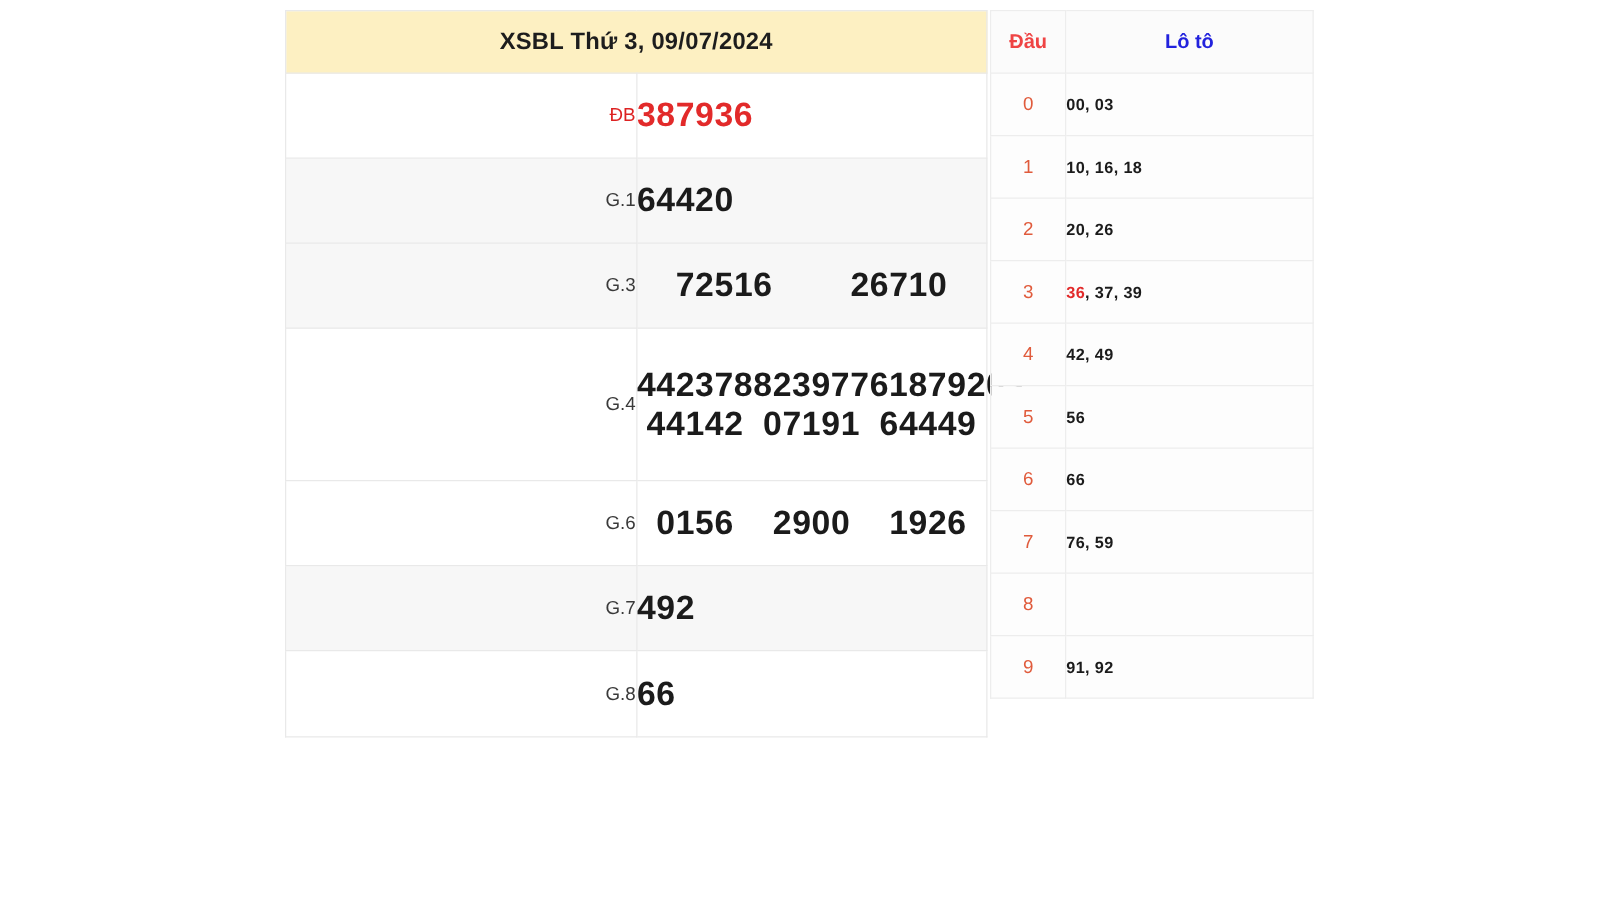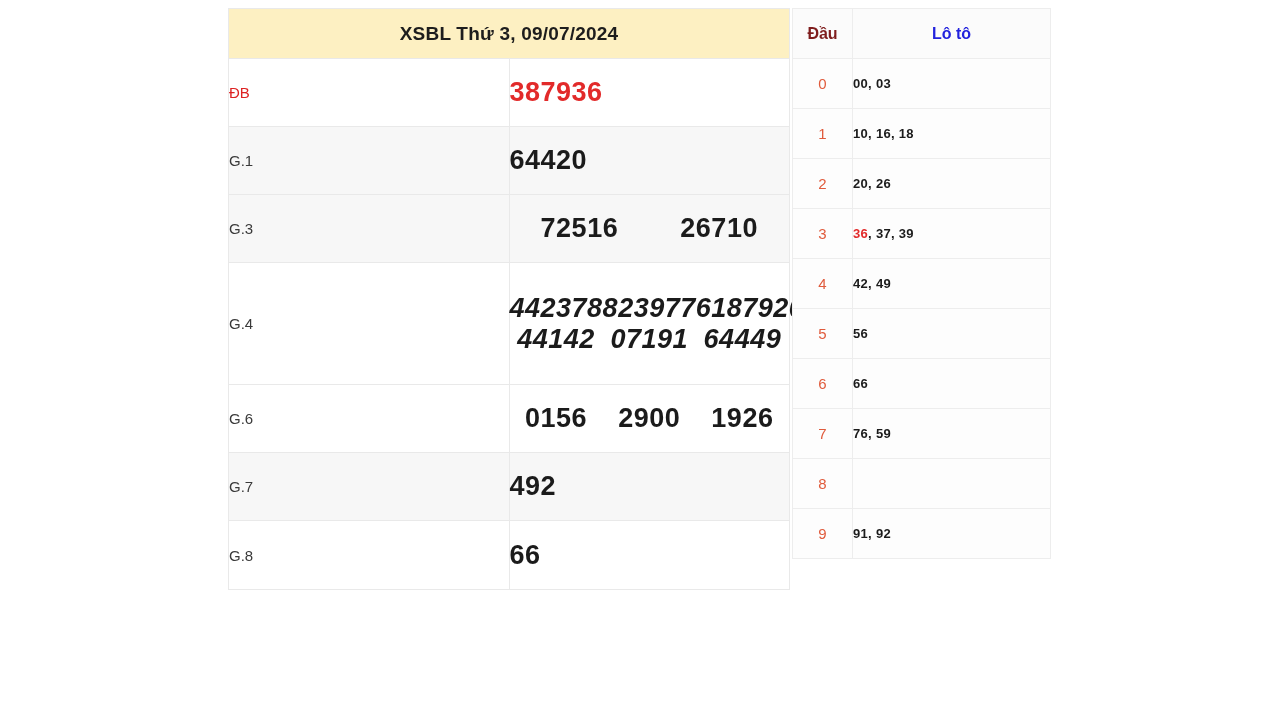--- a/index.html
+++ b/index.html
@@ -39,21 +39,21 @@
     height: 50px;
     text-align: center;
     vertical-align: middle;
     font-size: 19px;
     font-weight: bold;
     color: #1d1d1d;
     letter-spacing: 0.2px;
   }
   .prize-label {
     width: 56px;
-    text-align: left;
+    text-align: right;
     vertical-align: middle;
     font-size: 15px;
     font-weight: normal;
     color: #3a3a3a;
   }
   .prize-label.db {
     color: #dd2222;
     font-size: 15px;
   }
   .prize-values {
@@ -74,21 +74,21 @@
     font-size: 27px;
     font-weight: bold;
     color: #1b1b1b;
     letter-spacing: 0.5px;
     text-align: center;
   }
   .num.db {
     color: #e22a2a;
     font-size: 27px;
   }
-  .g4-stack { display: flex; flex-direction: column; width: 100%; font-style: italic; }
+  .g4-stack { display: flex; flex-direction: column; width: 100%; }
 
   .h-68 { height: 68px; }
   .h-122 { height: 122px; }
   .h-69 { height: 69px; }
 
   
   .loto-table {
     position: absolute;
     left: 792px;
     top: 8px;
@@ -103,21 +103,21 @@
     background: #fbfbfb;
   }
   .loto-head-cell {
     height: 50px;
     vertical-align: middle;
     text-align: center;
     font-size: 16px;
     font-weight: bold;
     background: #fbfbfb;
   }
-  .loto-head-dau { color: #7f1d1d; width: 60px; }
+  .loto-head-dau { color: #ef4444; width: 60px; }
   .loto-head-loto { color: #2222dd; margin-top: 16px; }
 
   .loto-row td { height: 50px; background: #fdfdfd; }
   .loto-dau {
     width: 60px;
     text-align: center;
     vertical-align: middle;
     font-size: 15px;
     color: #e05b3c;
     font-weight: normal;

